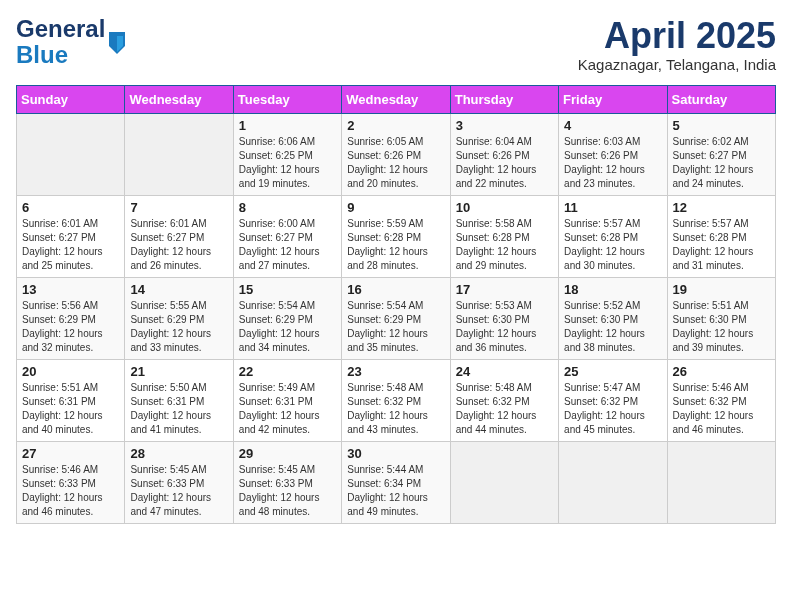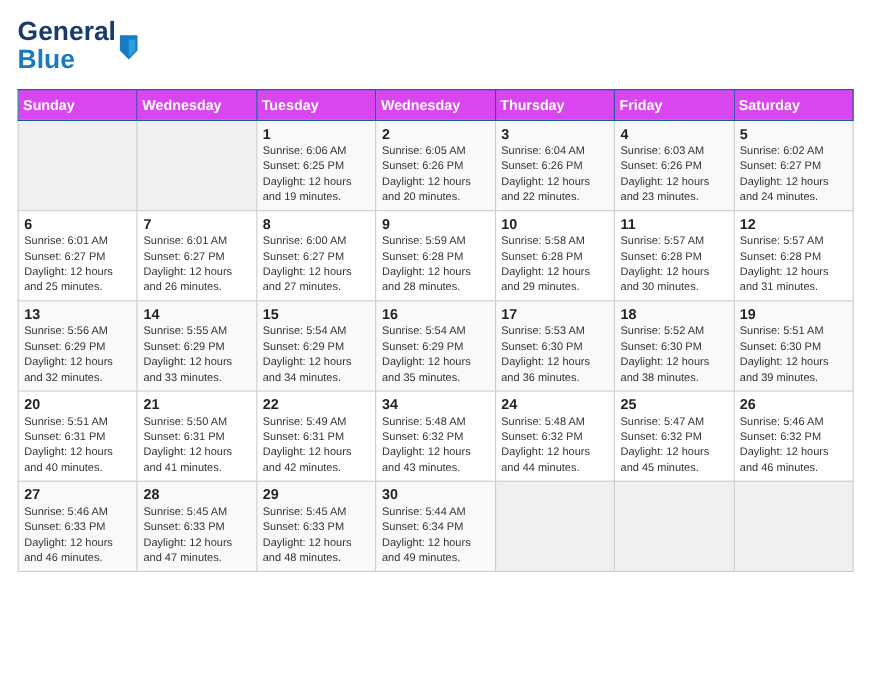--- a/index.html
+++ b/index.html
@@ -101,20 +101,24 @@
     <div>
       <div style="display:flex; align-items:center;">
         <span class="logo-text">General<br><span>Blue</span></span>
         <svg class="logo-icon" viewBox="0 0 20 28" fill="none" xmlns="http://www.w3.org/2000/svg">
           <polygon points="2,4 18,4 18,18 10,26 2,18" fill="#1a7abf"></polygon>
           <polygon points="10,8 16,8 16,18 10,24" fill="#2a9ee0"></polygon>
         </svg>
       </div>
     </div>
   </div>
+  <div class="title-area">
+    <div class="month-title">April 2025</div>
+    <div class="subtitle">Kagaznagar, Telangana, India</div>
+  </div>
 </div>
 
 <table class="calendar">
   <thead>
     <tr>
     <th>Sunday</th>
         <th>Wednesday</th>
         <th>Tuesday</th>
         <th>Wednesday</th>
         <th>Thursday</th>
@@ -258,21 +262,21 @@
 Sunset: 6:31 PM
 Daylight: 12 hours and 41 minutes.</div>
         </td>
         <td>
           <span class="day-number">22</span>
           <div class="day-info" style="white-space: pre-line;">Sunrise: 5:49 AM
 Sunset: 6:31 PM
 Daylight: 12 hours and 42 minutes.</div>
         </td>
         <td>
-          <span class="day-number">34</span>
+          <span class="day-number">23</span>
           <div class="day-info" style="white-space: pre-line;">Sunrise: 5:48 AM
 Sunset: 6:32 PM
 Daylight: 12 hours and 43 minutes.</div>
         </td>
         <td>
           <span class="day-number">24</span>
           <div class="day-info" style="white-space: pre-line;">Sunrise: 5:48 AM
 Sunset: 6:32 PM
 Daylight: 12 hours and 44 minutes.</div>
         </td>

